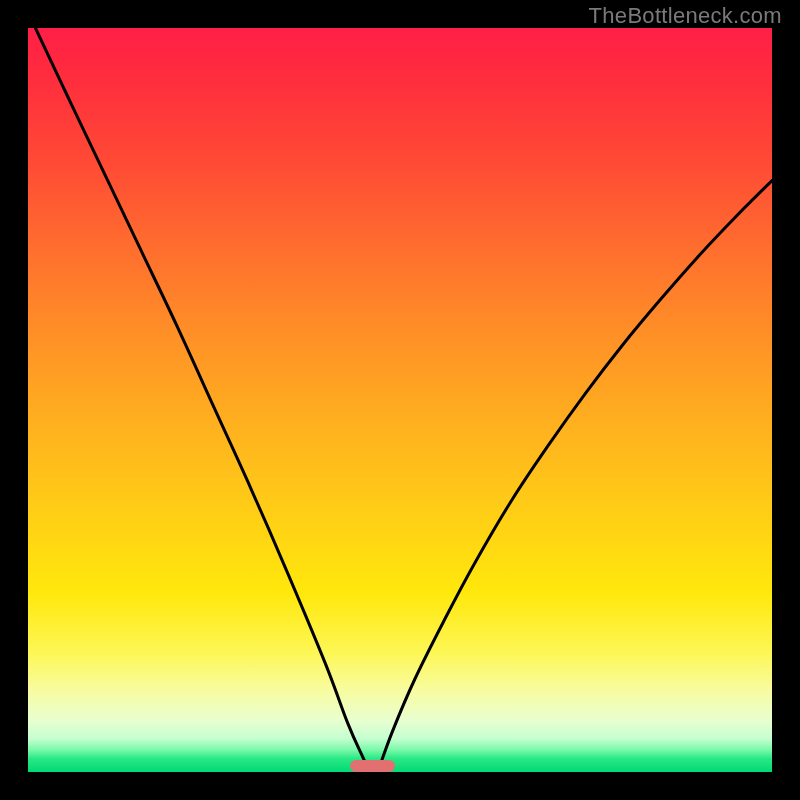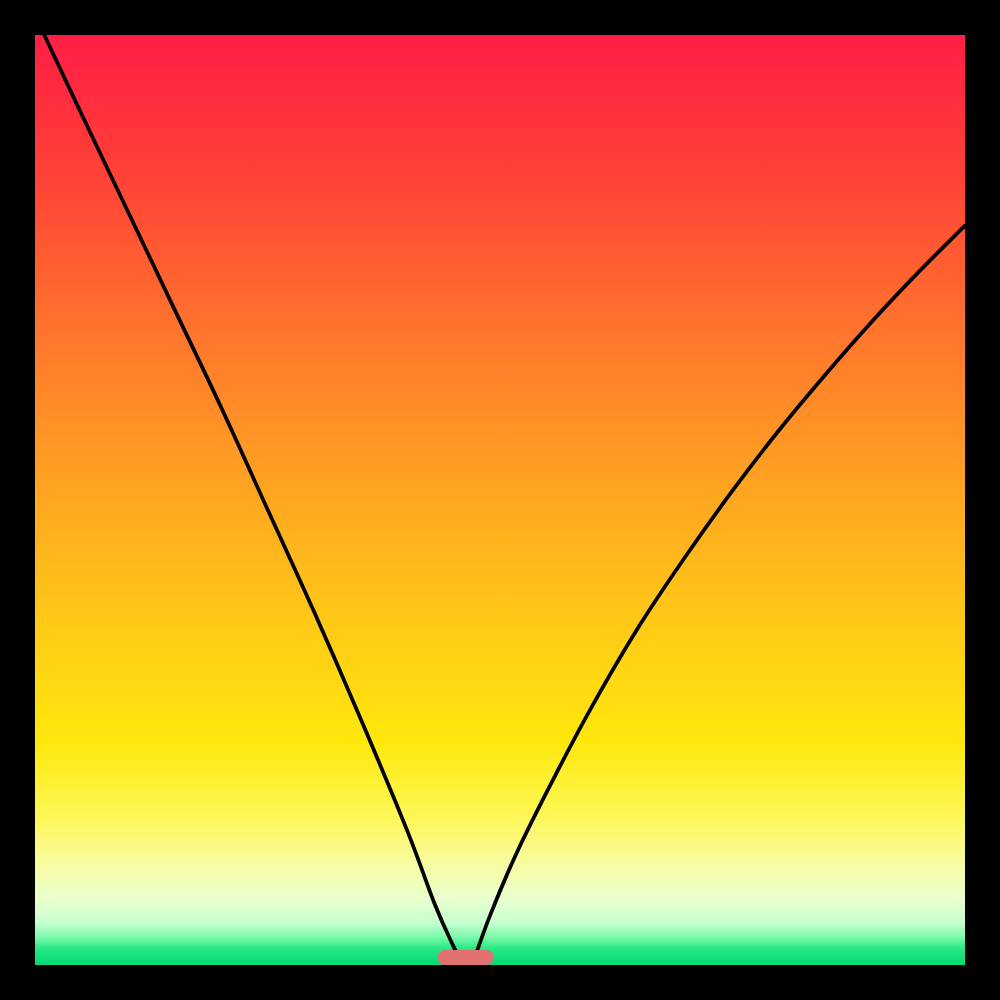--- a/index.html
+++ b/index.html
@@ -64,20 +64,21 @@
   }
   svg.curves {
     position: absolute;
     inset: 0;
   }
 </style>
 </head>
 <body>
 
 <div class="outer">
+  <div class="watermark">TheBottleneck.com</div>
   <div class="plot">
     <div class="gradient"></div>
     <svg class="curves" viewBox="0 0 744 744" preserveAspectRatio="none">
       <path id="curve-left" fill="none" stroke="#000" stroke-width="3" stroke-linecap="round" d="M 7.44 0 C 12.796800000000001 11.3832, 25.1472 37.79520000000001, 37.2 63.24000000000001 C 49.25280000000001 88.68480000000001, 61.00800000000001 113.23680000000002, 74.4 141.36 C 87.792 169.4832, 98.208 191.35680000000002, 111.6 219.48000000000002 C 124.99199999999999 247.60320000000002, 135.40800000000002 268.8072, 148.8 297.6 C 162.192 326.3928, 172.608 349.9776, 186 379.44 C 199.392 408.9024, 209.808 431.14799999999997, 223.2 461.28 C 236.59199999999998 491.412, 247.00799999999998 515.3688000000001, 260.4 546.84 C 273.792 578.3112, 286.88640000000004 609.336, 297.6 636.12 C 308.3136 662.904, 313.22400000000005 678.9, 319.92 695.64 C 326.616 712.38, 330.7824 720.4152, 334.8 729.12 C 338.8176 737.8248, 340.9008 741.3216, 342.24 744"></path>
       <path id="curve-right" fill="none" stroke="#000" stroke-width="3" stroke-linecap="round" d="M 349.68 744 C 352.3584 736.6344, 357.86400000000003 719.82, 364.56 703.08 C 371.256 686.34, 377.5056 671.088, 386.88 651 C 396.2544 630.912, 405.92640000000006 612.2376, 416.64000000000004 591.48 C 427.35360000000003 570.7224, 434.3472 557.1071999999999, 446.4 535.68 C 458.45279999999997 514.2528, 470.208 493.86719999999997, 483.6 472.44 C 496.992 451.0128, 507.40799999999996 436.0584, 520.8 416.64 C 534.192 397.22159999999997, 544.608 382.6392, 558 364.56 C 571.392 346.4808, 581.808 332.94000000000005, 595.2 316.20000000000005 C 608.5920000000001 299.46000000000004, 619.008 287.22864, 632.4 271.56 C 645.7919999999999 255.89136, 656.2080000000001 243.88320000000004, 669.6 229.15200000000004 C 682.992 214.42080000000004, 693.4079999999999 203.51376000000005, 706.8 189.72000000000003 C 720.192 175.92624, 737.304 159.21599999999998, 744 152.51999999999998"></path>
     </svg>
     <div id="marker" class="marker" style="width: 44.64px; height: 11.904px; left: 322.152px; top: 732.096px; background: rgb(226, 112, 112);"></div>
   </div>
 </div>
 

